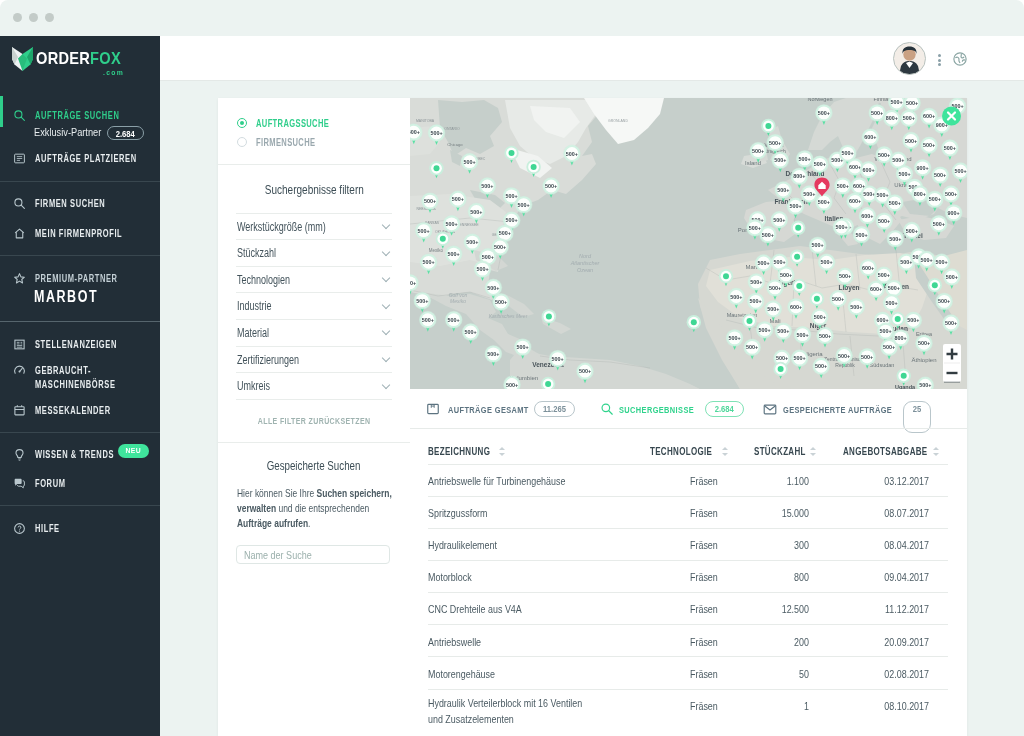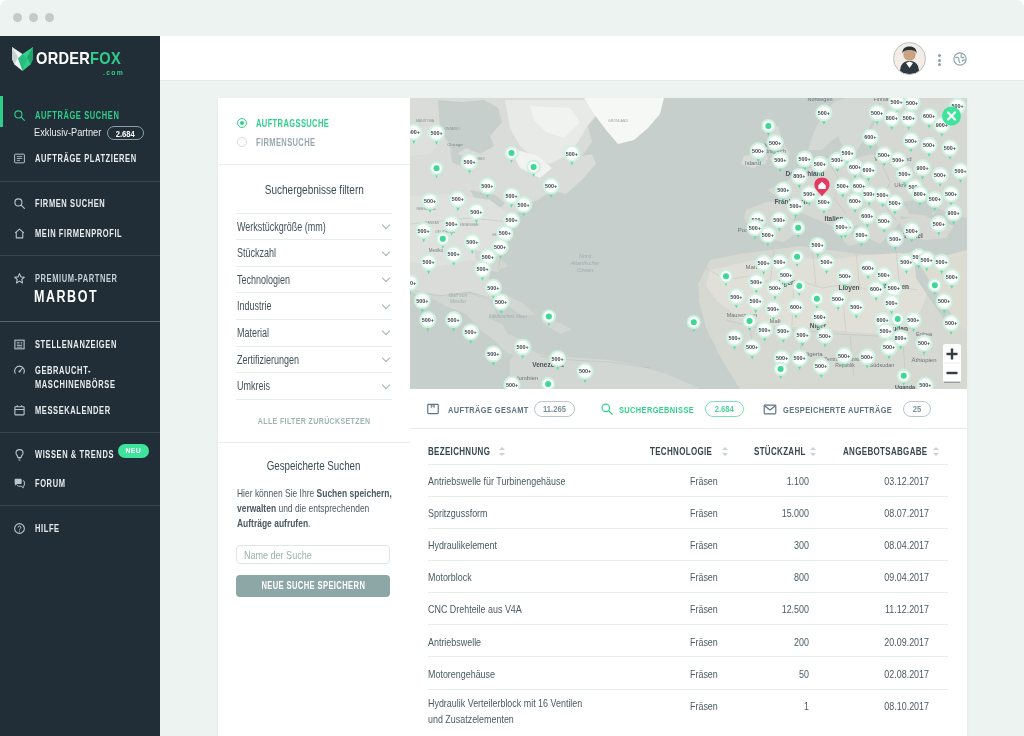--- a/index.html
+++ b/index.html
@@ -165,39 +165,38 @@
 <div class="abs" style="left:236px;top:372.1px;width:156px;height:1px;background:#e9edeb;"></div>
 <div class="ftxt" style="left:237px;top:379.1px;">Umkreis</div>
 <div class="abs" style="left:383px;top:381.6px;width:6px;height:6px;border-right:1.5px solid #9fb0b5;border-bottom:1.5px solid #9fb0b5;transform:rotate(45deg);"></div>
 <div class="abs" style="left:236px;top:398.7px;width:156px;height:1px;background:#e9edeb;"></div>
 <div class="abs" style="left:218px;top:415px;width:192px;text-align:center;font-size:9.5px;font-weight:bold;letter-spacing:0.5px;color:#9fb3b0;"><span style="display:inline-block;transform:scaleX(0.74);white-space:nowrap;">ALLE FILTER ZURÜCKSETZEN</span></div>
 <div class="abs" style="left:218px;top:442px;width:192px;height:1px;background:#e9edeb;"></div>
 <div class="abs" style="left:218px;top:458px;width:192px;text-align:center;font-size:13px;color:#3c4d55;"><span style="display:inline-block;transform:scaleX(0.75);white-space:nowrap;">Gespeicherte Suchen</span></div>
 <div class="abs" style="left:237px;top:486px;width:200px;font-size:11px;line-height:15px;color:#4a5a62;transform:scaleX(0.77);transform-origin:0 0;white-space:nowrap;">Hier können Sie Ihre <b>Suchen speichern,</b><br><b>verwalten</b> und die entsprechenden<br><b>Aufträge aufrufen</b>.</div>
 <div class="abs" style="left:236px;top:545px;width:154px;height:19px;border:1px solid #dfe7e5;border-radius:4px;background:#fff;"></div>
 <div class="abs" style="left:244px;top:549px;font-size:11px;color:#9bb0ac;white-space:nowrap;transform:scaleX(0.82);transform-origin:0 0;">Name der Suche</div>
-<div class="abs" style="left:236px;top:575px;width:154px;height:22px;border-radius:4px;background:#8ca7a6;color:#fff;font-size:10px;font-weight:bold;letter-spacing:0.5px;text-align:center;line-height:22px;"><span style="display:inline-block;transform:scaleX(0.76);white-space:nowrap;">NEUE SUCHE SPEICHERN</span></div>
 <svg class="abs" style="left:426px;top:402px;" width="14" height="14" viewBox="0 0 24 24">
       <rect x="3" y="4" width="18" height="16" rx="1.5" fill="none" stroke="#5c7380" stroke-width="2"></rect>
       <path d="M9,4 V10 M9,7 H14 M14,4 V10" stroke="#5c7380" stroke-width="1.6" fill="none"></path>
     </svg>
 <div class="statlbl" style="left:448px;top:404px;">AUFTRÄGE GESAMT</div>
 <div class="pill" style="left:534px;top:401px;width:41px;height:16px;line-height:15px;"><span style="display:inline-block;transform:scaleX(0.85);">11.265</span></div>
 <svg class="abs" style="left:600px;top:402px;" width="14" height="14" viewBox="0 0 24 24">
       <circle cx="10" cy="10" r="6.5" fill="none" stroke="#2fd38c" stroke-width="2"></circle>
       <path d="M15,15 L21,21" stroke="#2fd38c" stroke-width="2" stroke-linecap="round"></path>
     </svg>
 <div class="statlbl" style="left:619px;top:404px;color:#2fd38c;">SUCHERGEBNISSE</div>
 <div class="pill" style="left:705px;top:401px;width:39px;height:16px;line-height:15px;border-color:#7fe2b6;color:#4fd79b;"><span style="display:inline-block;transform:scaleX(0.85);">2.684</span></div>
 <svg class="abs" style="left:763px;top:404px;" width="14" height="11" viewBox="0 0 24 19">
       <rect x="2" y="2" width="20" height="15" rx="1.5" fill="none" stroke="#5c7380" stroke-width="2"></rect>
       <path d="M3,3.5 L12,10.5 L21,3.5" fill="none" stroke="#5c7380" stroke-width="2"></path>
     </svg>
 <div class="statlbl" style="left:783px;top:404px;">GESPEICHERTE AUFTRÄGE</div>
-<div class="pill" style="left:903px;top:401px;width:28px;height:16px;line-height:15px;"><span style="display:inline-block;transform:scaleX(0.85);">25</span></div>
+<div class="pill" style="left:903px;top:401px;width:28px;height:32px;line-height:15px;"><span style="display:inline-block;transform:scaleX(0.85);">25</span></div>
 <div class="abs" style="left:410px;top:428px;width:557px;height:1px;background:#e7ebe9;"></div>
 <div class="th" style="left:428px;top:446px;">BEZEICHNUNG</div>
 <div class="sort" style="left:499px;top:447px;"></div>
 <div class="th" style="left:650px;top:446px;">TECHNOLOGIE</div>
 <div class="sort" style="left:722px;top:447px;"></div>
 <div class="th" style="left:754px;top:446px;">STÜCKZAHL</div>
 <div class="sort" style="left:810px;top:447px;"></div>
 <div class="th" style="left:843px;top:446px;">ANGEBOTSABGABE</div>
 <div class="sort" style="left:933px;top:447px;"></div>
 <div class="rowline" style="left:428px;top:464px;width:520px;"></div>

